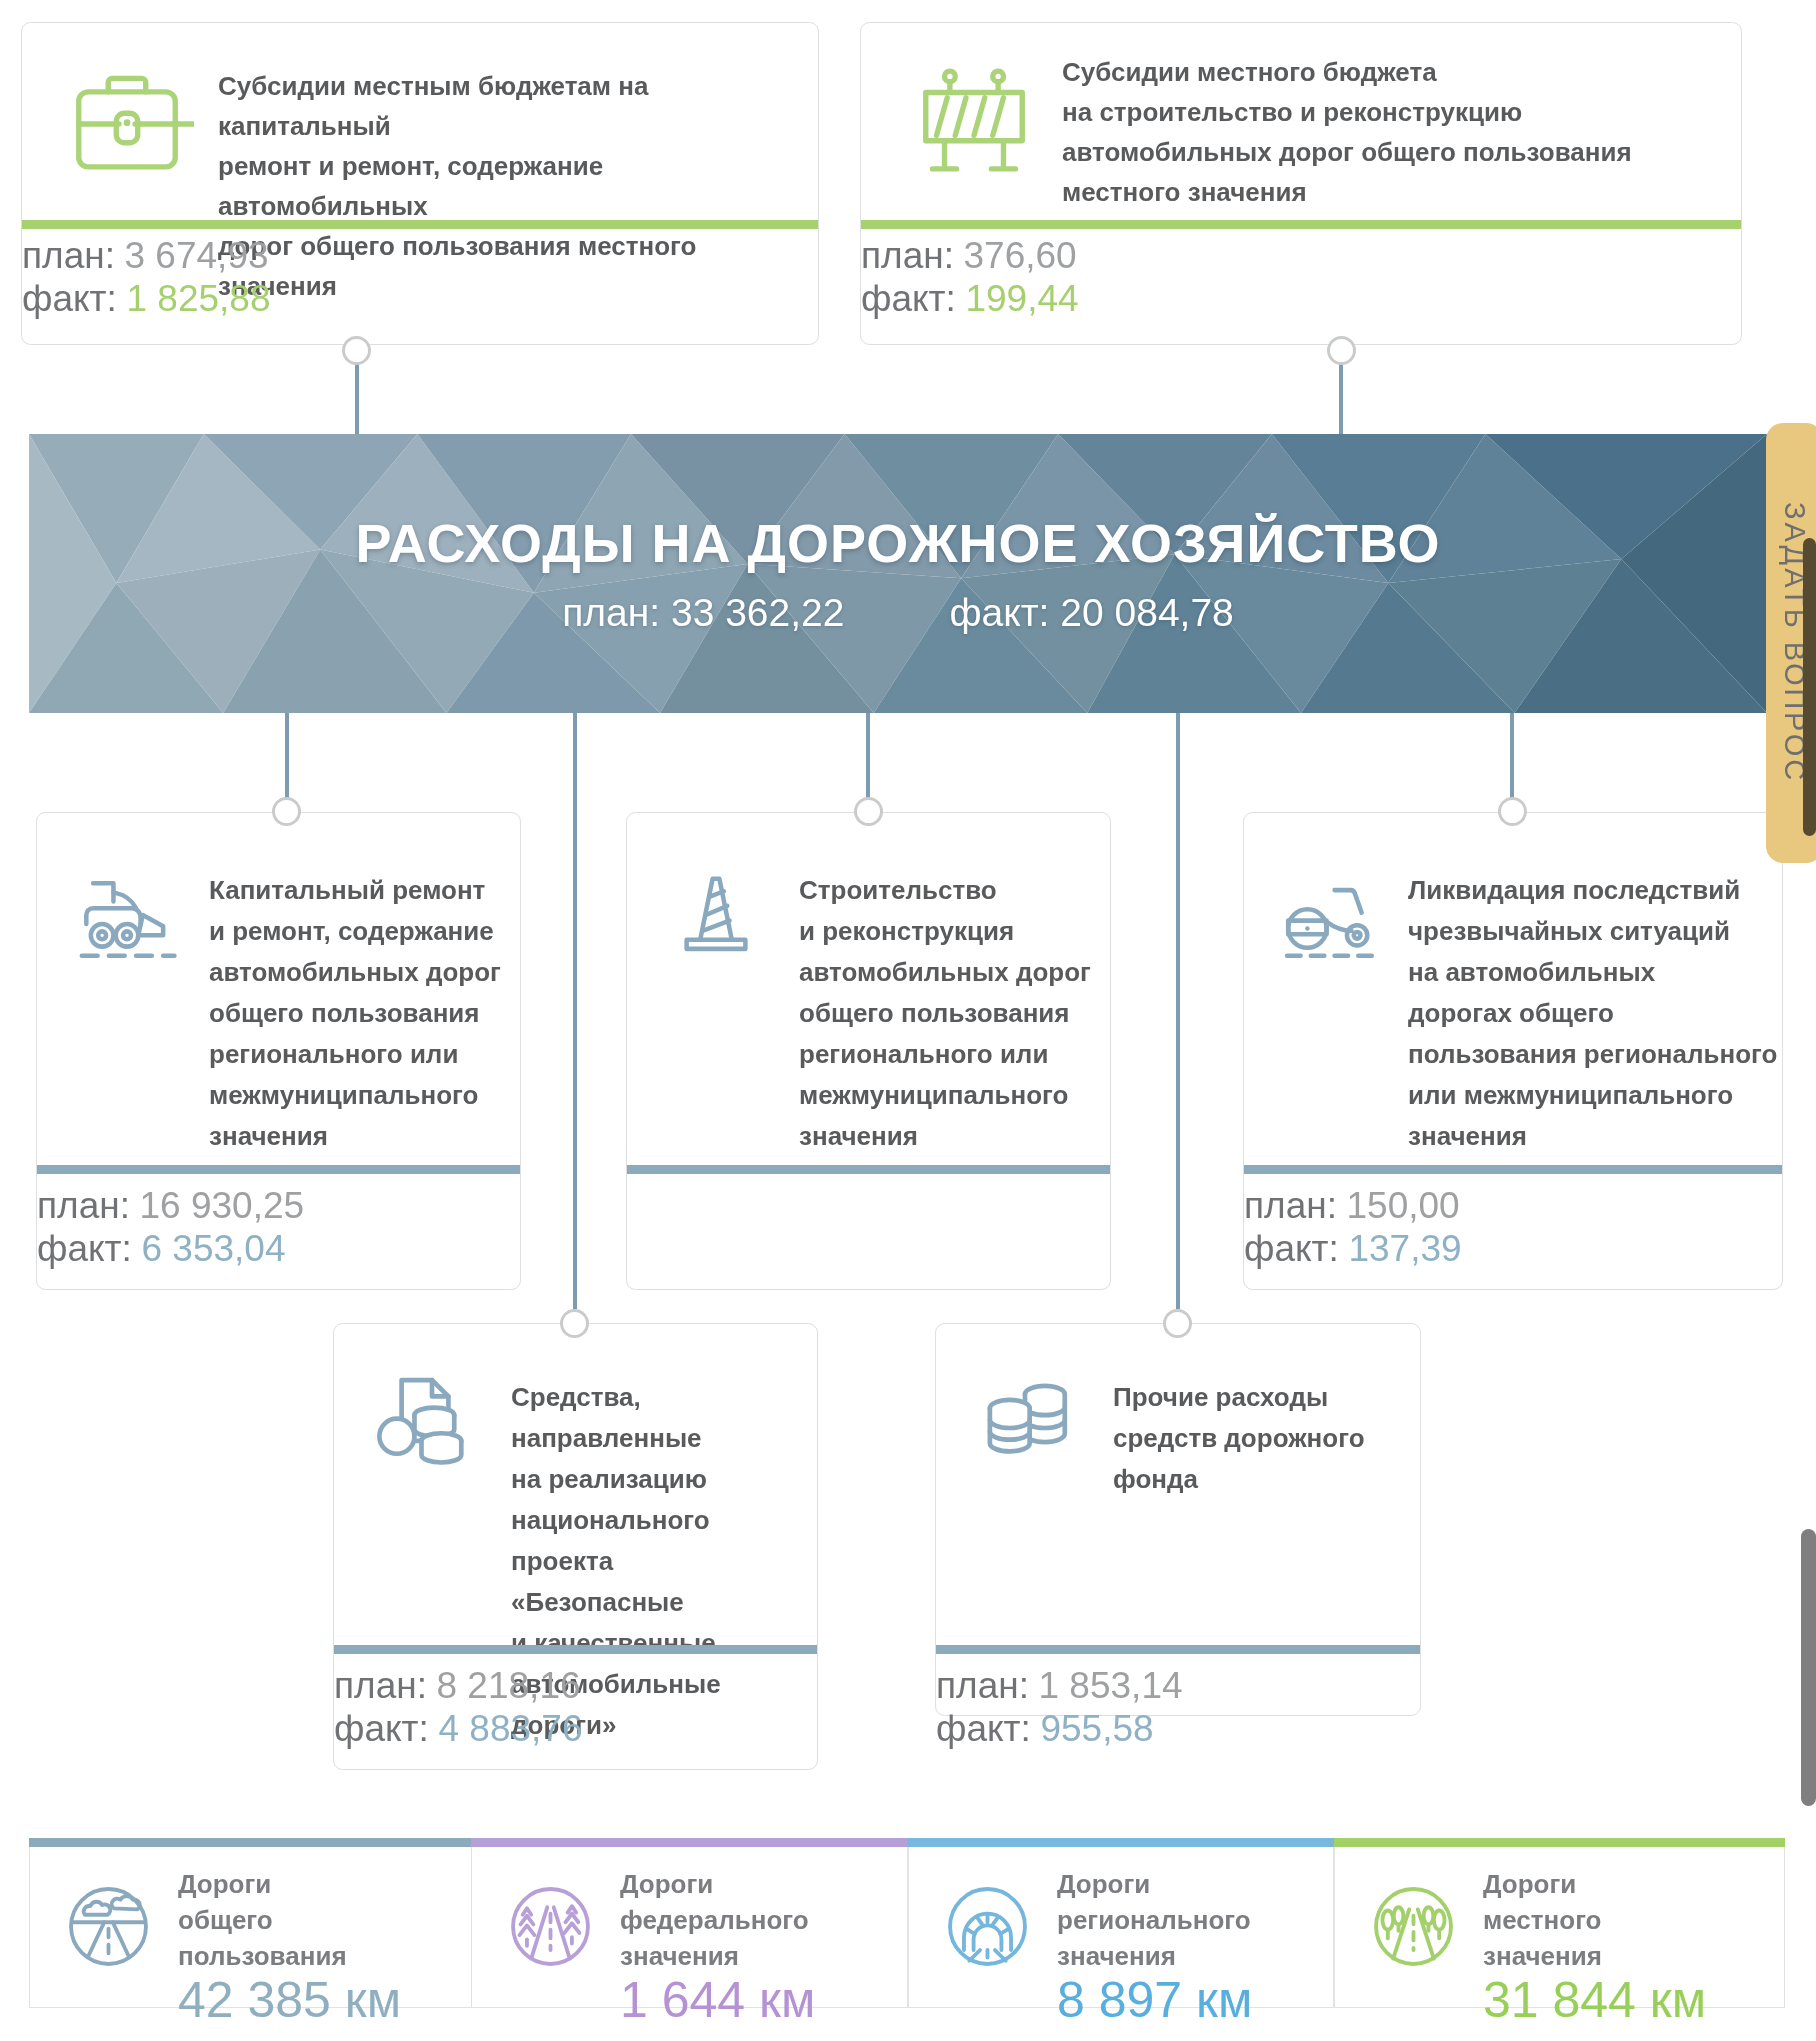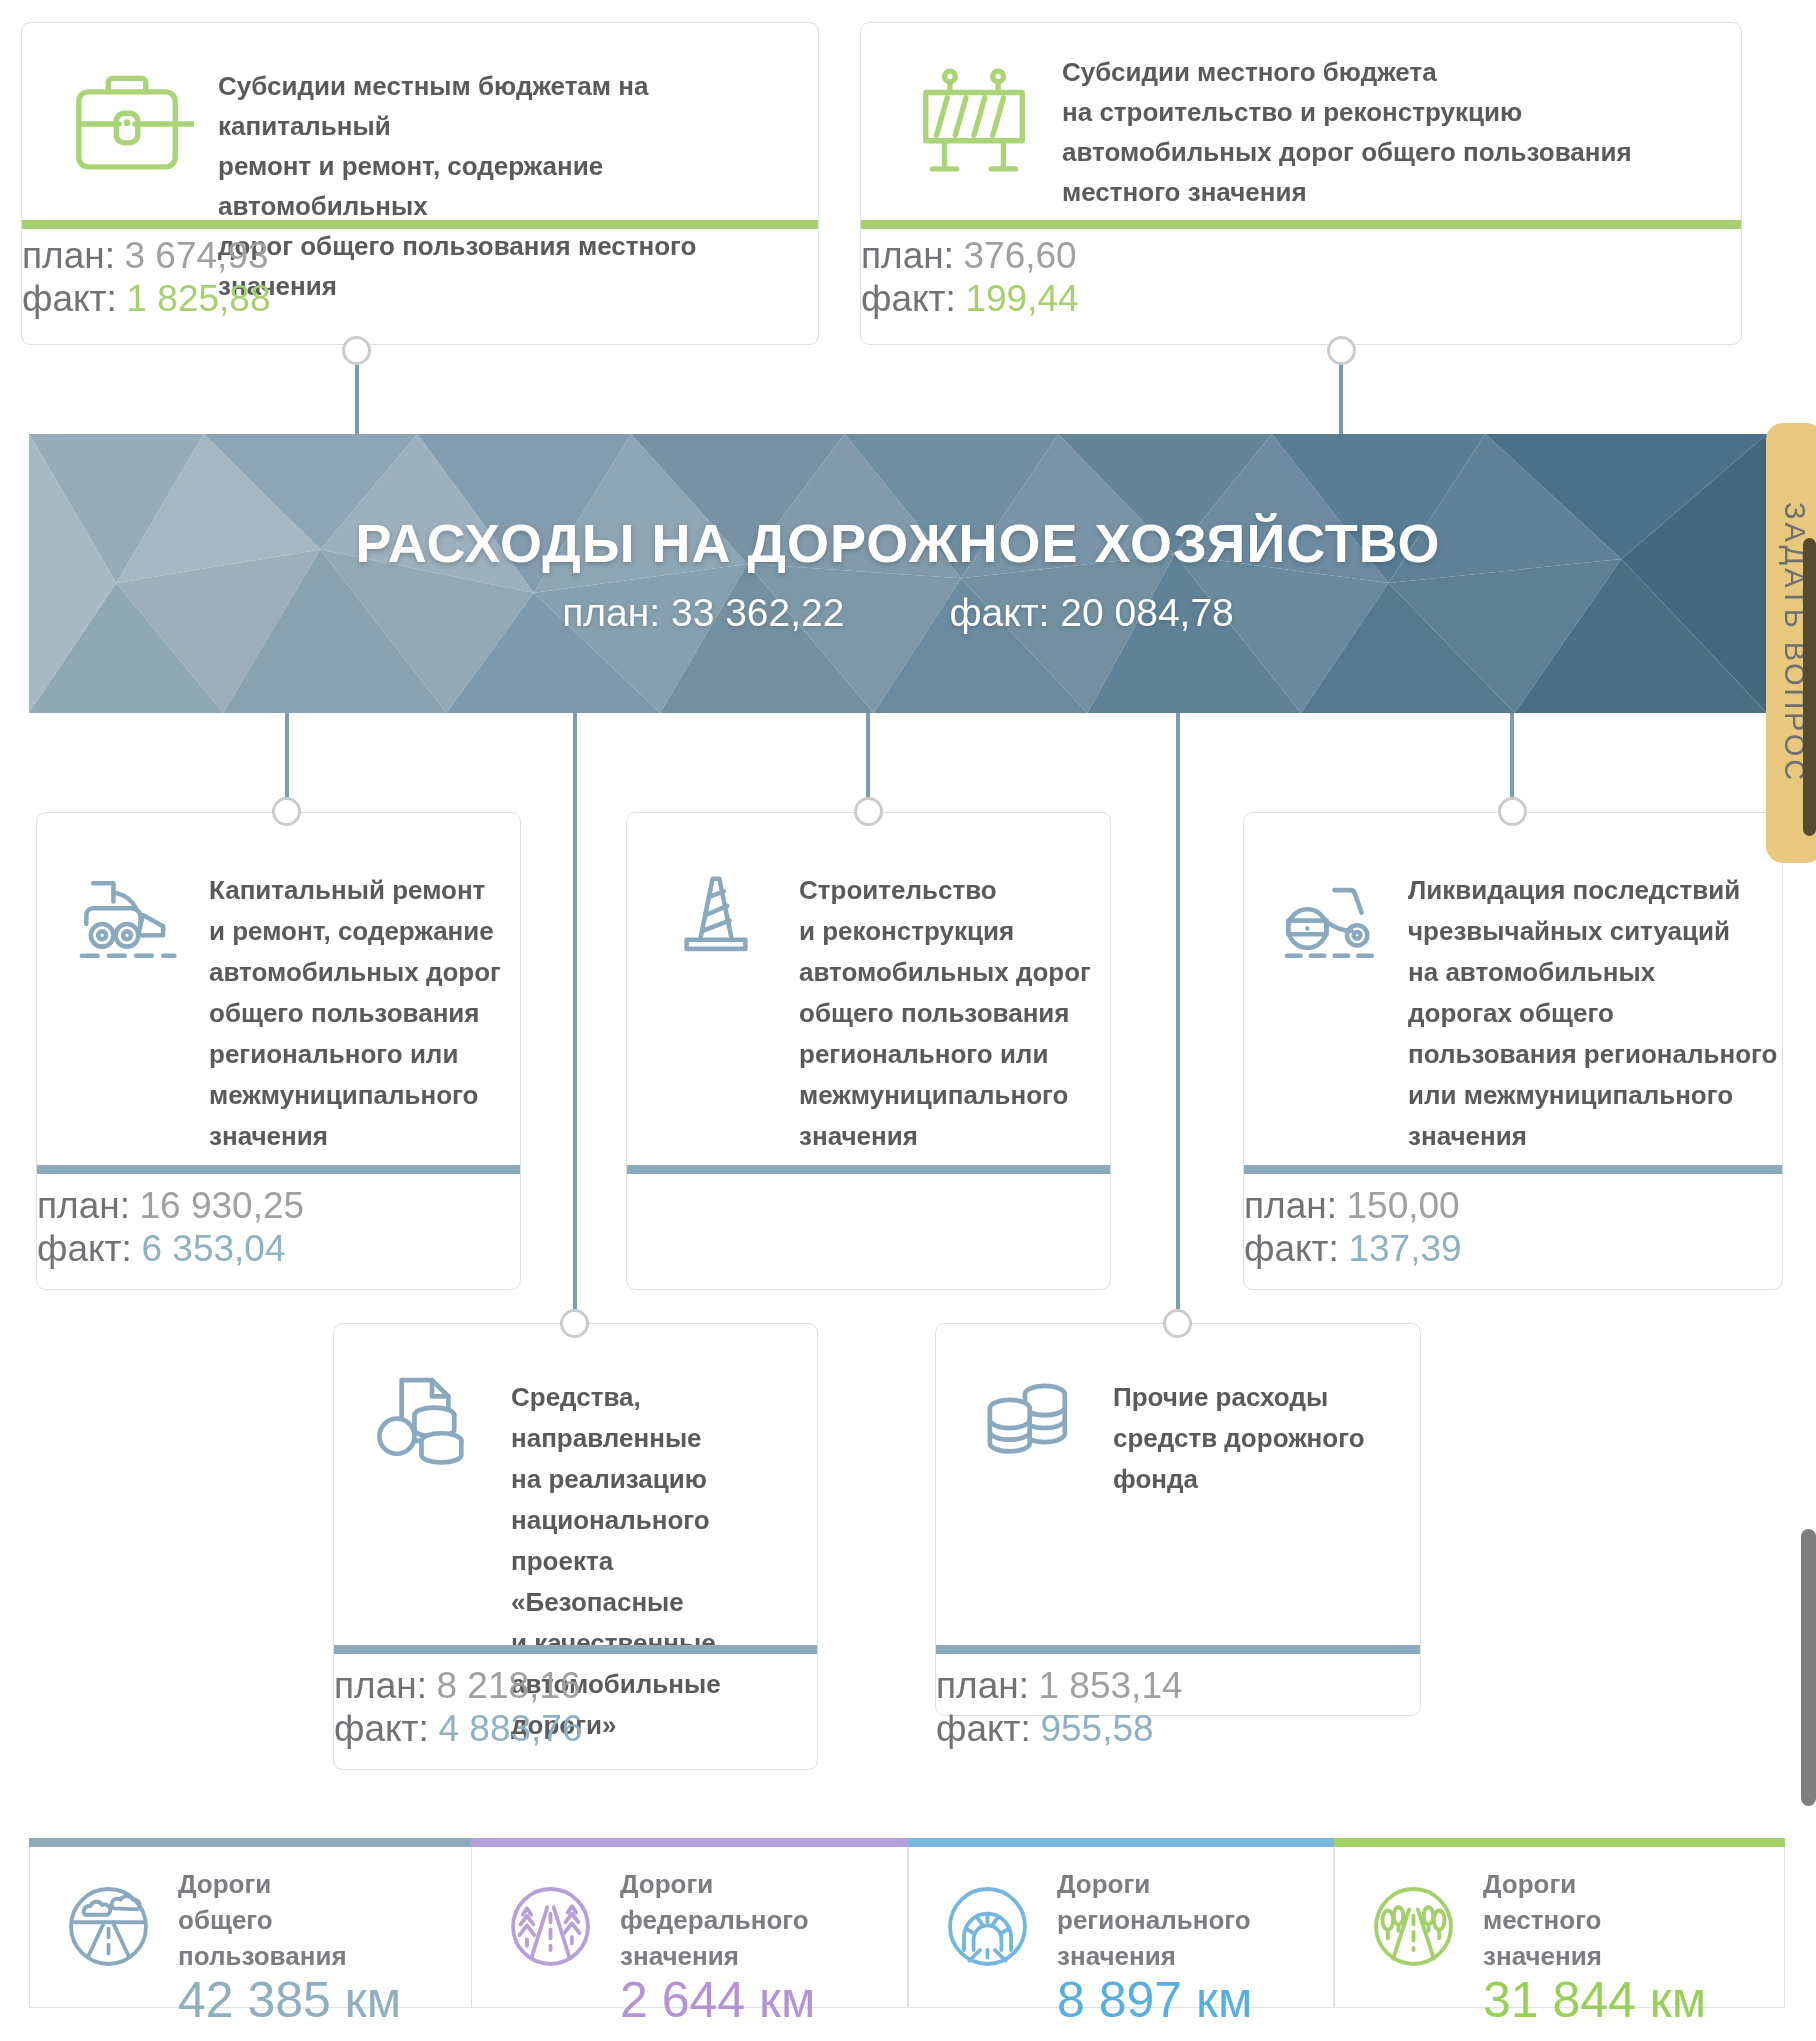--- a/index.html
+++ b/index.html
@@ -303,21 +303,21 @@
         <circle cx="50" cy="50" r="35"></circle>
         <path d="M32 80 L47 32 M68 80 L53 32"></path>
         <path d="M50 38 v34" stroke-dasharray="8 7"></path>
         <path d="M28 62 v6 M21 58 l7 -9 l7 9 M22 48 l6 -8 l6 8 M24 39 l4 -6 l4 6"></path>
         <path d="M70 60 v6 M63 56 l7 -9 l7 9 M64 46 l6 -8 l6 8 M66 37 l4 -6 l4 6"></path>
       </svg>
     </div>
     <div class="stat-title">Дороги
 федерального
 значения</div>
-    <div class="stat-value" style="color:#b592d4;">2 644 км</div>
+    <div class="stat-value" style="color:#b592d4;">1 644 км</div>
   </div>
 
   <div class="stat" style="left:908px;width:426px;">
     <div class="stat-bar" style="background:#79b7dc;"></div>
     <div class="icon">
       <svg width="107" height="107" viewBox="0 0 100 100" fill="none" stroke="#74b6dc" stroke-width="3.6" stroke-linecap="round" stroke-linejoin="round">
         <circle cx="50" cy="50" r="35"></circle>
         <path d="M28 72 v-12 a22 22 0 0 1 44 0 v12"></path>
         <path d="M37 72 v-10 a13 13 0 0 1 26 0 v10"></path>
         <path d="M30 52 l8 5 M40 41 l5 7 M50 38 v8 M60 41 l-5 7 M70 52 l-8 5"></path>

